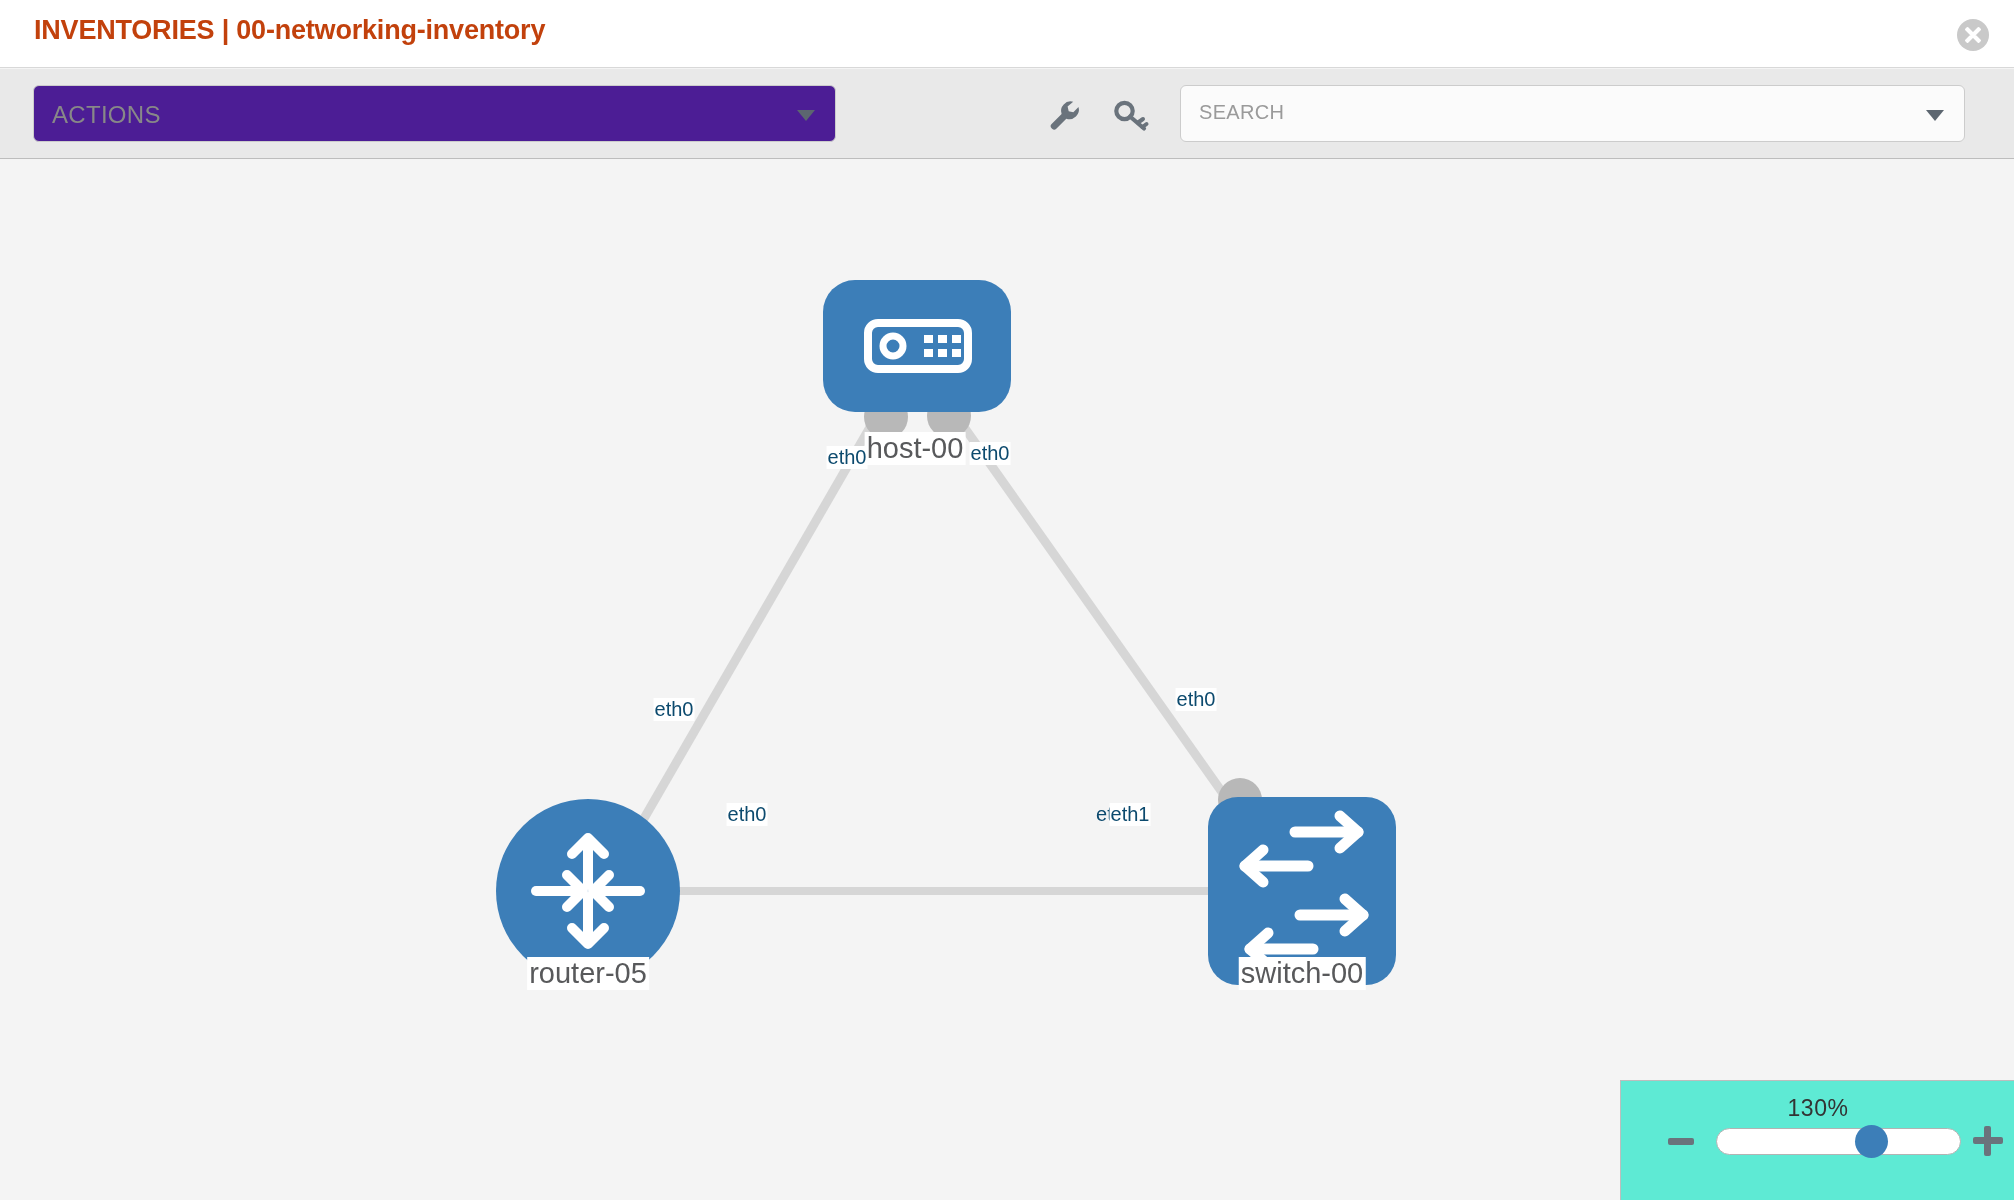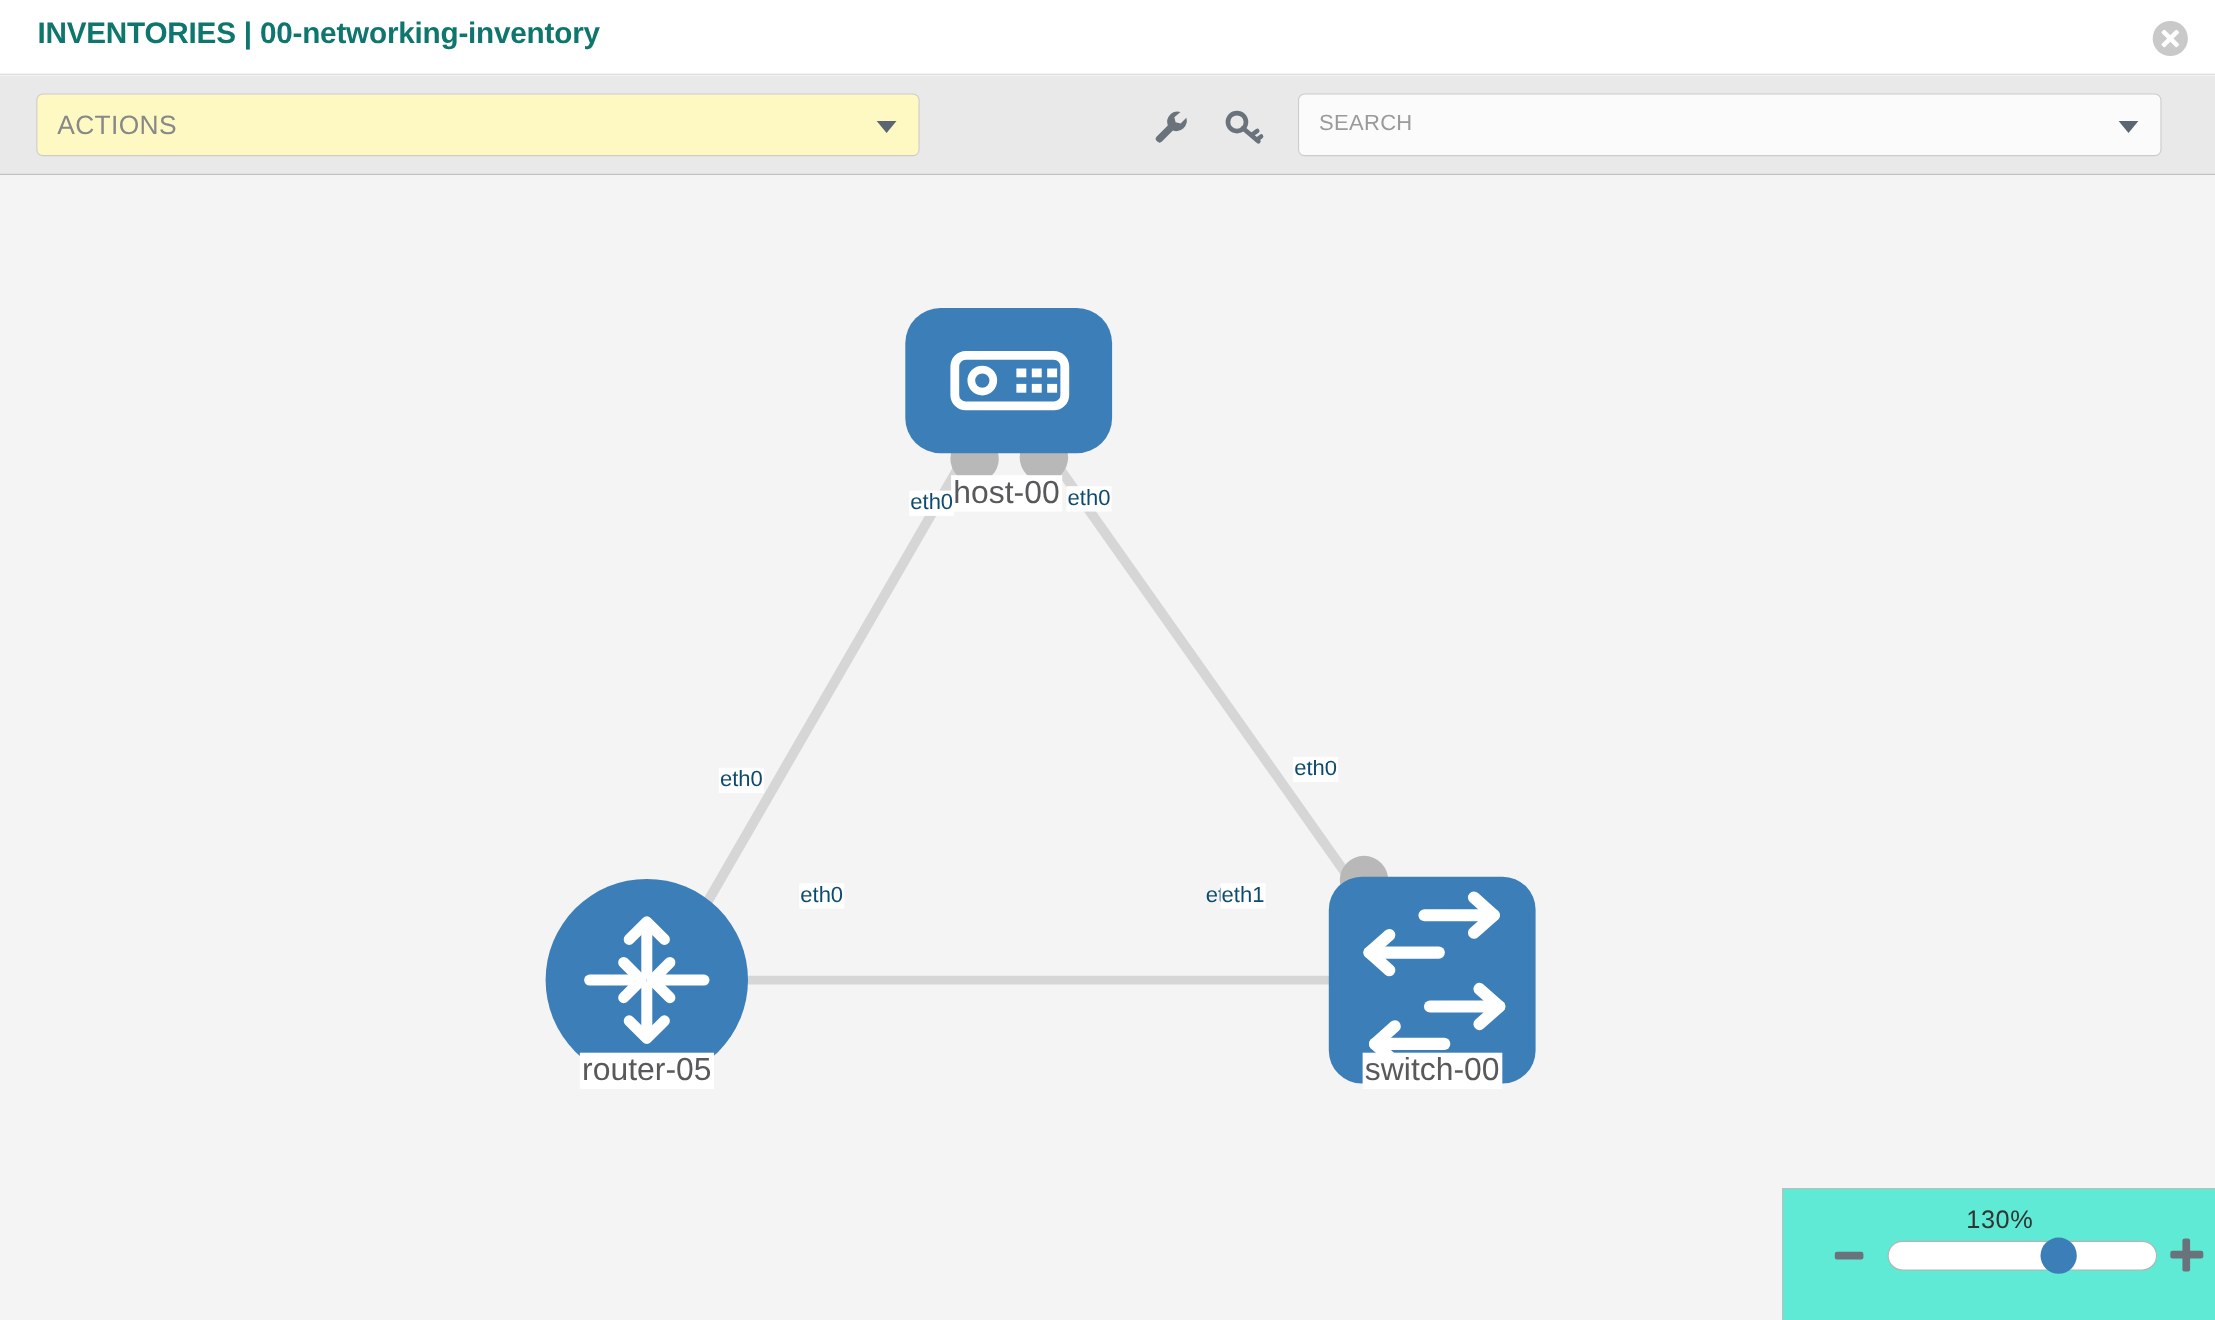--- a/index.html
+++ b/index.html
@@ -21,21 +21,21 @@
     background: #ffffff;
     border-bottom: 1px solid #d8d8d8;
   }
 
   #page-title {
     position: absolute;
     left: 34px;
     top: 15px;
     font-size: 27px;
     font-weight: bold;
-    color: #0f766e;
+    color: #c2410c;
     letter-spacing: -0.2px;
     white-space: nowrap;
   }
 
   #close-button {
     position: absolute;
     right: 25px;
     top: 19px;
     width: 32px;
     height: 32px;
@@ -54,21 +54,21 @@
     background: #e9e9e9;
     border-bottom: 1px solid #bdbdbd;
   }
 
   #actions-select {
     position: absolute;
     left: 33px;
     top: 16px;
     width: 803px;
     height: 57px;
-    background: #fef9c3;
+    background: #4c1d95;
     border: 1px solid #cccccc;
     border-radius: 6px;
     cursor: pointer;
   }
   #actions-select .sel-label {
     position: absolute;
     left: 18px;
     top: 15px;
     font-size: 24px;
     color: #888888;

